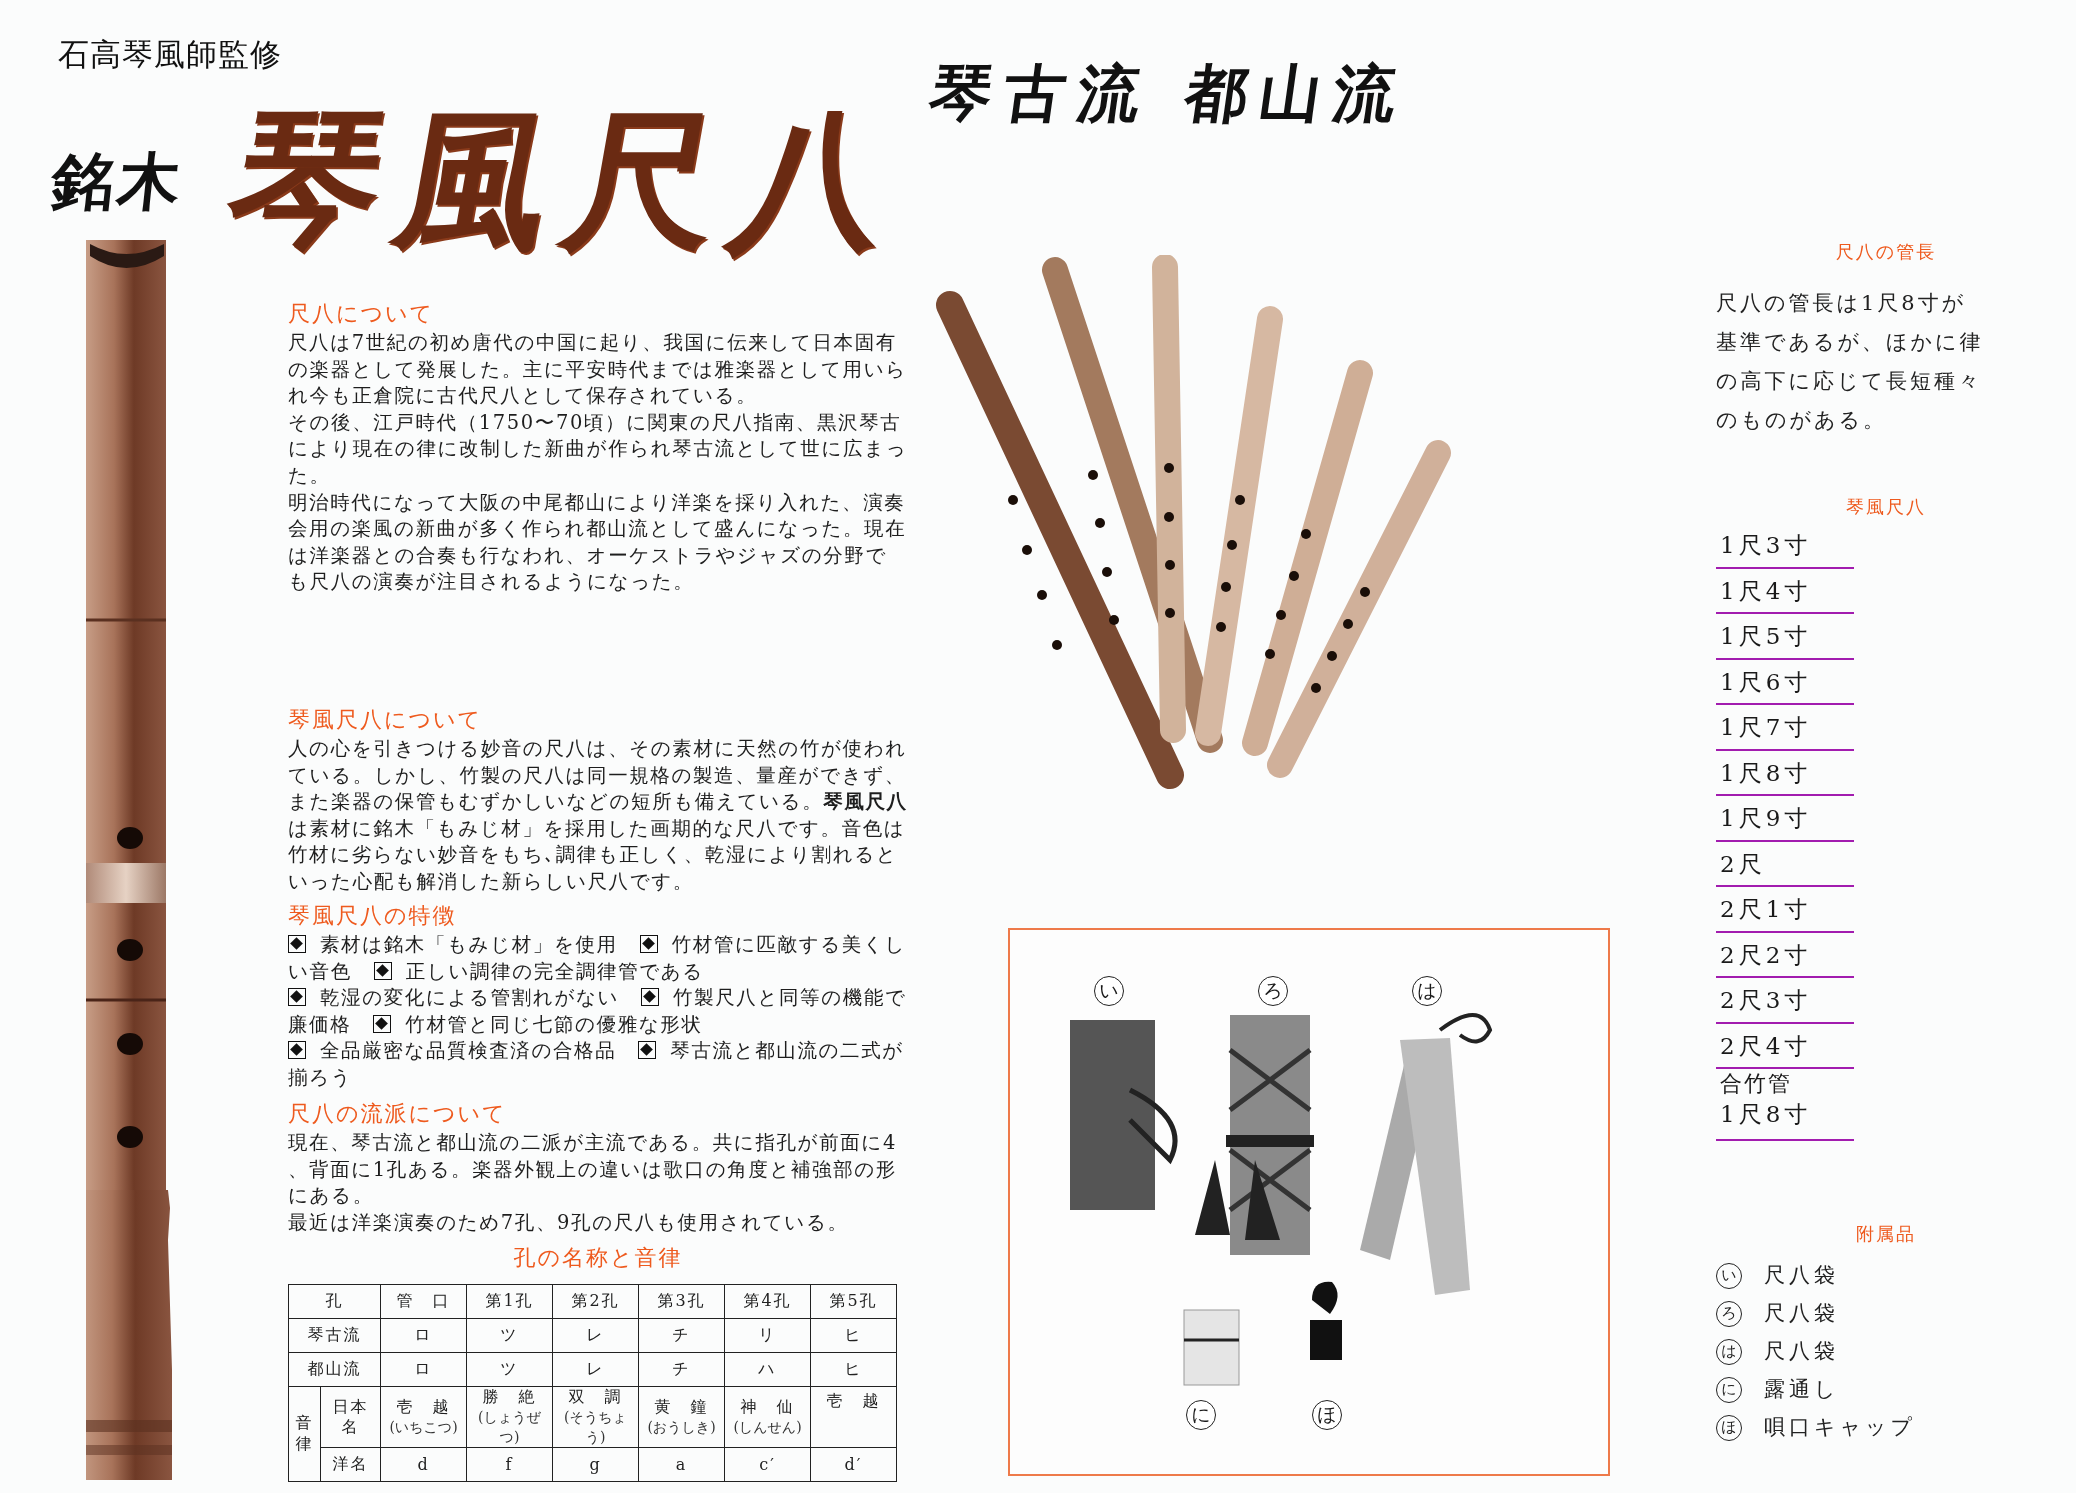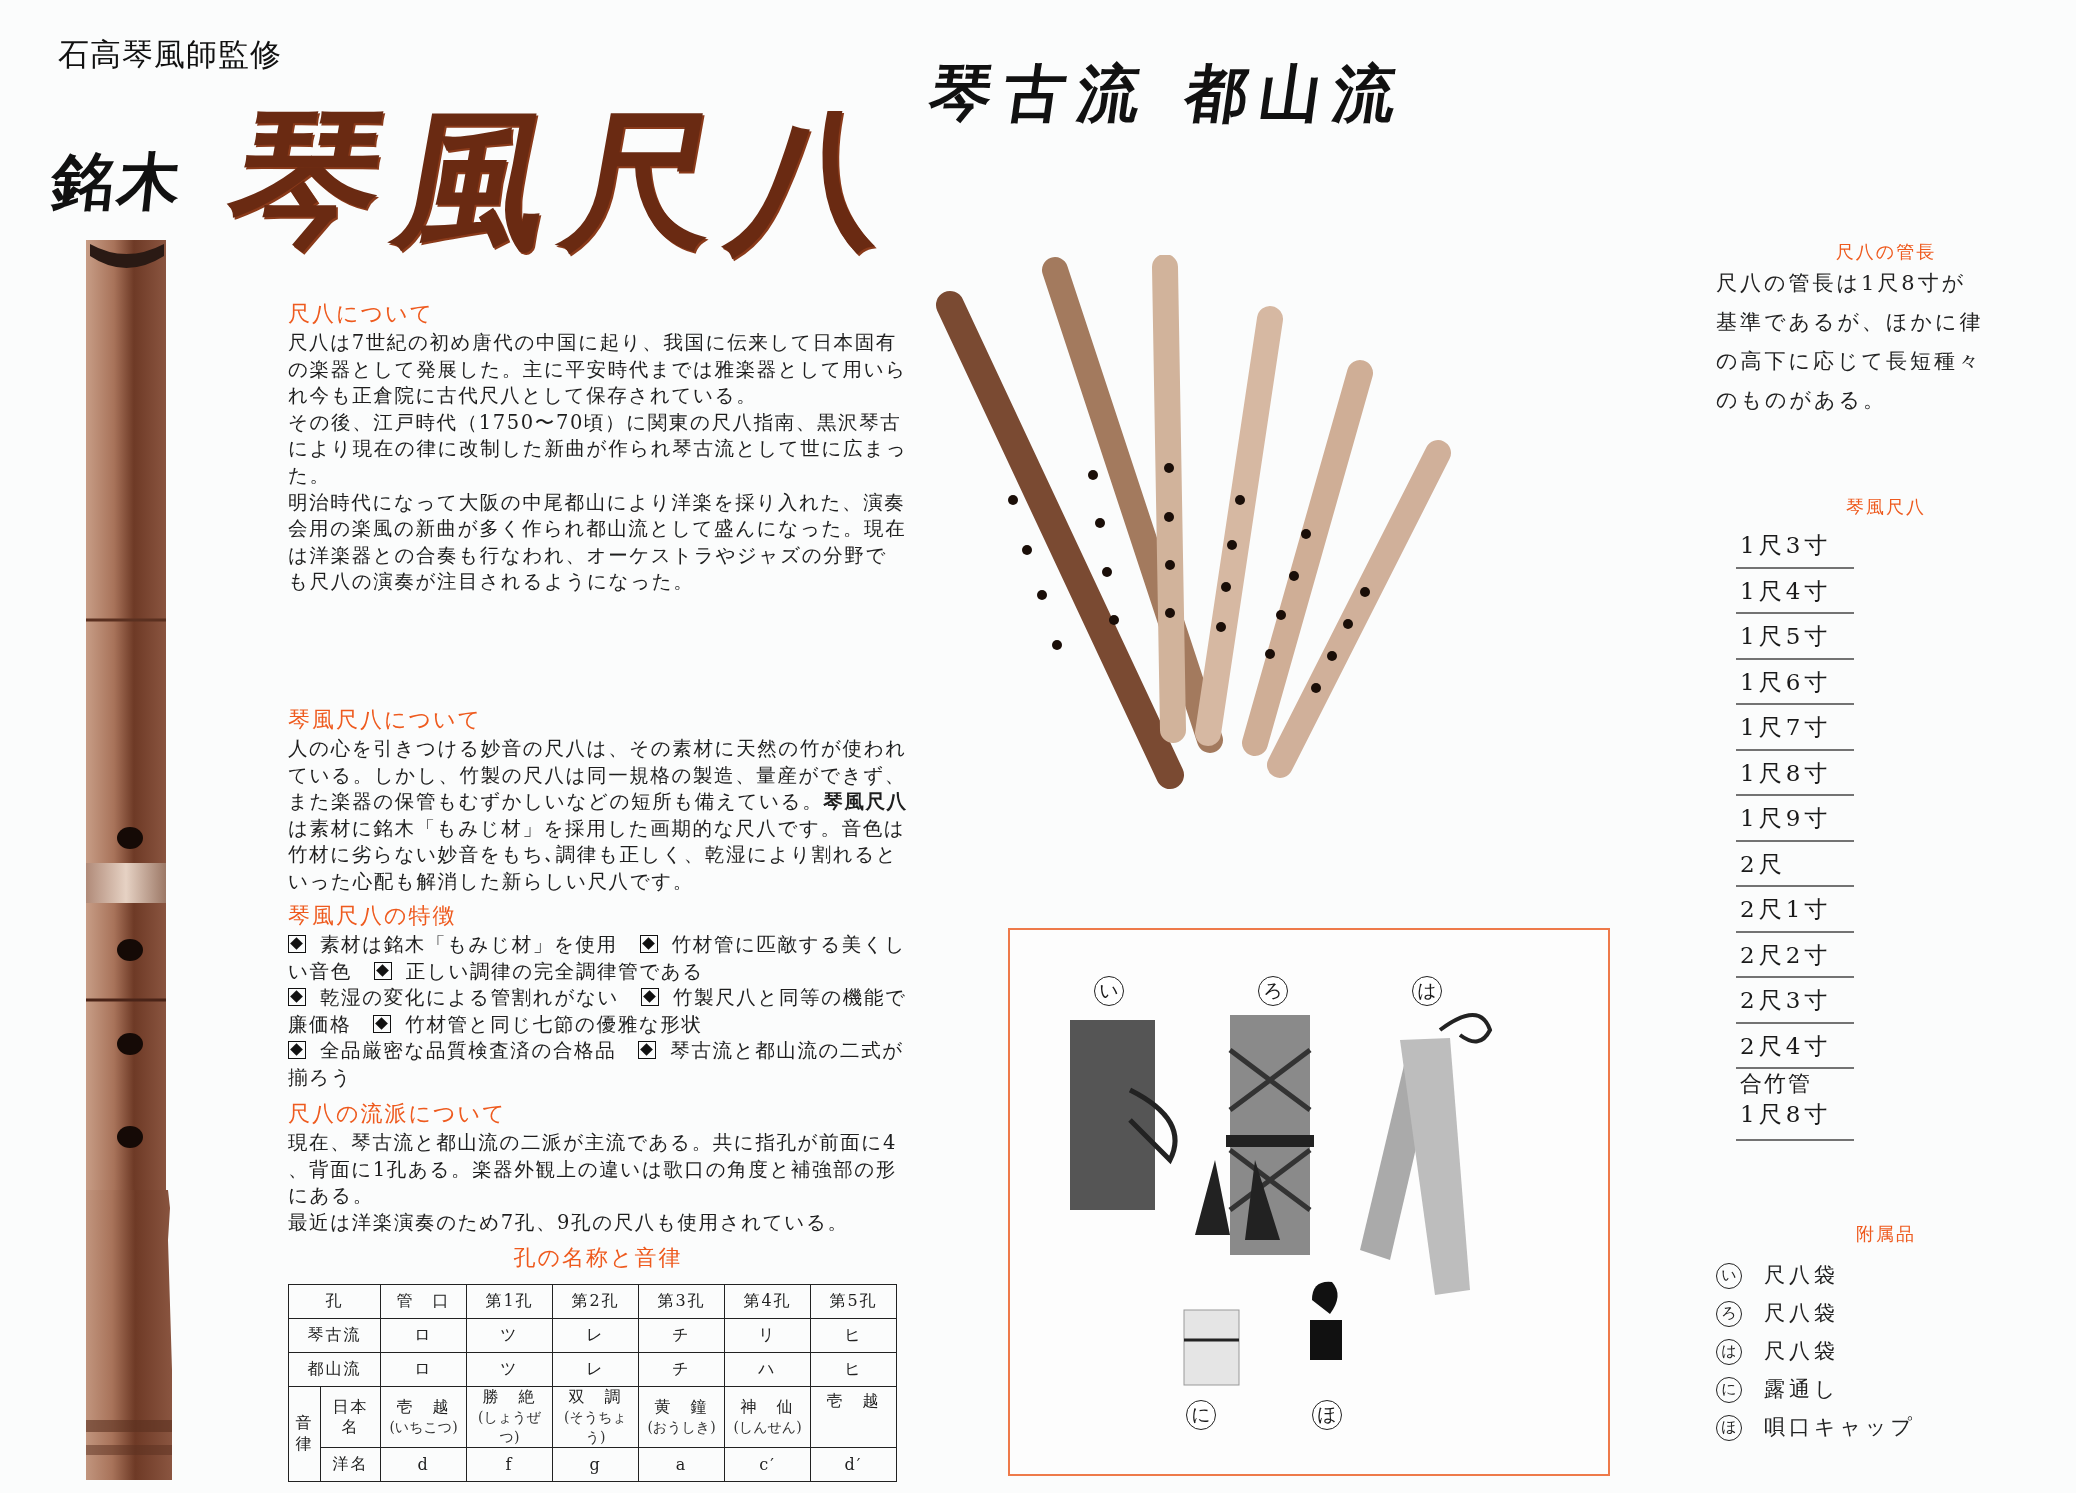--- a/index.html
+++ b/index.html
@@ -37,21 +37,21 @@
 
   
   .acc-box { left: 1008px; top: 928px; width: 602px; height: 548px; border: 2px solid #ee7a4a; background: #fdfdfd; }
   .circ { position: absolute; width: 30px; height: 30px; border: 1.5px solid #222; border-radius: 50%; font-size: 19px; line-height: 27px; text-align: center; font-family: "DejaVu Sans", sans-serif; background: #fff; }
 
   
   .right { left: 1716px; width: 340px; }
   .r-heading { color: #ee5a1e; font-family: "DejaVu Sans", "Liberation Sans", sans-serif; font-size: 18px; letter-spacing: 2px; text-align: center; }
   .r-text { font-size: 21px; line-height: 39px; letter-spacing: 3px; color: #222; }
   .sizes { list-style: none; width: 138px; }
-  .sizes li { height: 45.5px; line-height: 44px; border-bottom: 2px solid #737373; font-size: 23px; letter-spacing: 4px; padding-left: 4px; color: #1a1a1a; margin-left: 20px; }
+  .sizes li { height: 45.5px; line-height: 44px; border-bottom: 2px solid #a21caf; font-size: 23px; letter-spacing: 4px; padding-left: 4px; color: #1a1a1a; }
   .sizes li.special { height: auto; line-height: 30px; padding-bottom: 10px; }
   .acc-list { list-style: none; font-size: 21px; }
   .acc-list li { height: 38px; line-height: 38px; letter-spacing: 4px; color: #222; }
   .acc-list .mk { display: inline-block; width: 26px; height: 26px; border: 1.5px solid #222; border-radius: 50%; font-size: 15px; line-height: 23px; text-align: center; letter-spacing: 0; margin-right: 22px; vertical-align: 2px; font-family: "DejaVu Sans", sans-serif; }
 </style>
 </head>
 <body>
 
 <div class="abs supervisor">石高琴風師監修</div>
 <div class="abs meiboku">銘木</div>
@@ -238,21 +238,21 @@
     <line x1="144" y1="330" x2="199" y2="330" stroke="#222" stroke-width="3"></line>
     <path d="M272 290 Q272 270 292 272 Q304 285 290 304Z" fill="#111"></path>
     <rect x="270" y="310" width="32" height="40" fill="#111"></rect>
   </svg>
   <div class="circ" style="left:176px;top:470px;">に</div>
   <div class="circ" style="left:302px;top:470px;">ほ</div>
 </div>
 
 <div class="abs right" style="top:240px;">
   <div class="r-heading">尺八の管長</div>
-  <div class="r-text" style="margin-top:0;">
+  <div class="r-text" style="margin-top:20px;">
     <div>尺八の管長は1尺8寸が</div>
     <div>基準であるが、ほかに律</div>
     <div>の高下に応じて長短種々</div>
     <div>のものがある。</div>
   </div>
 </div>
 
 <div class="abs right" style="top:495px;">
   <div class="r-heading">琴風尺八</div>
   <ul class="sizes" style="margin-top:4px;">

